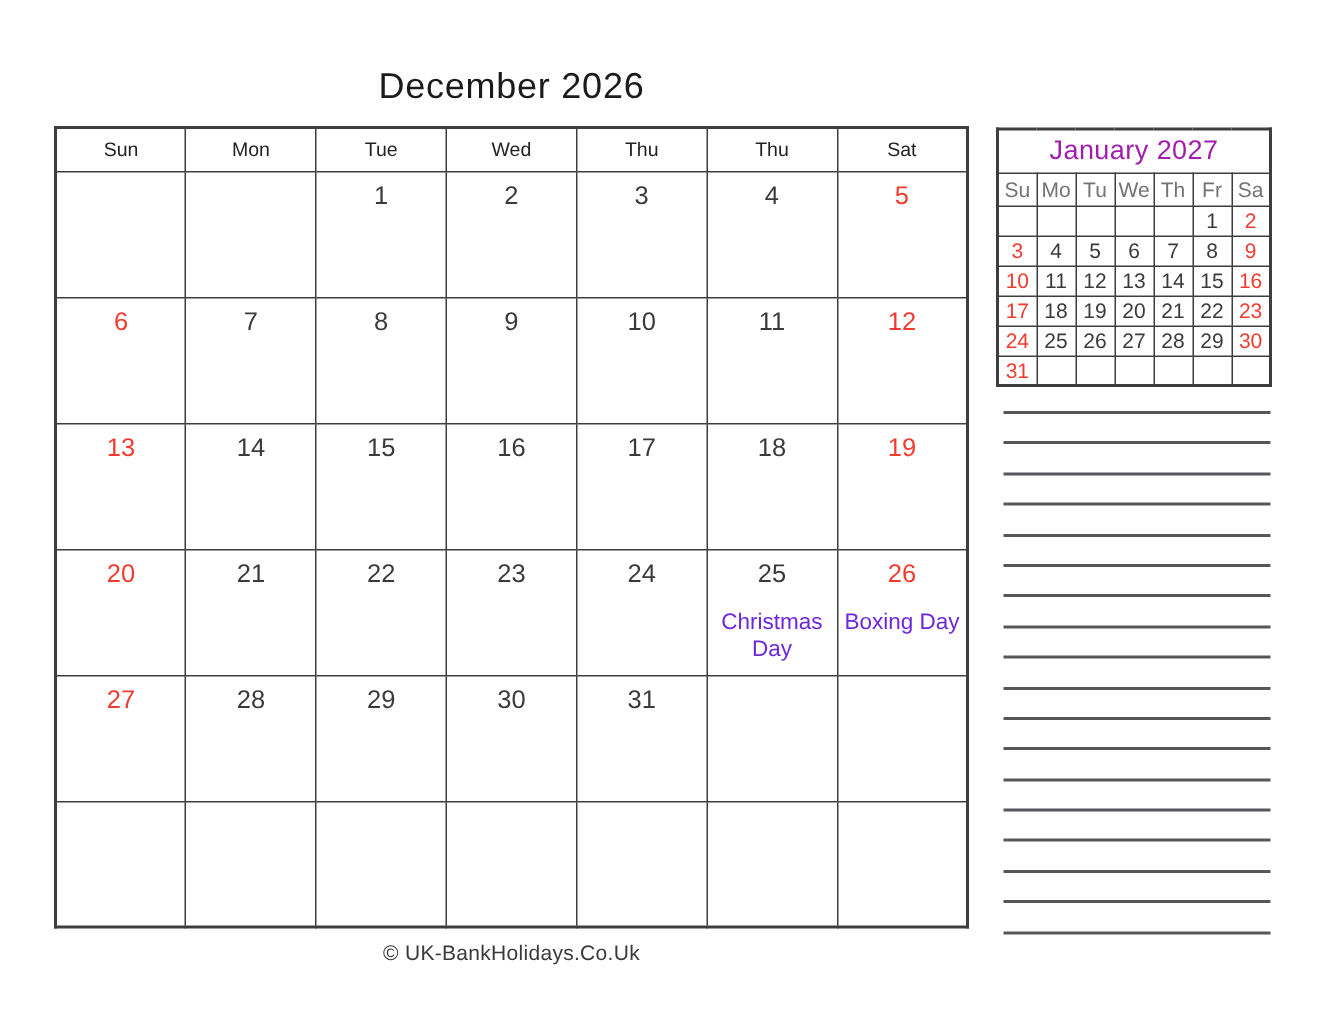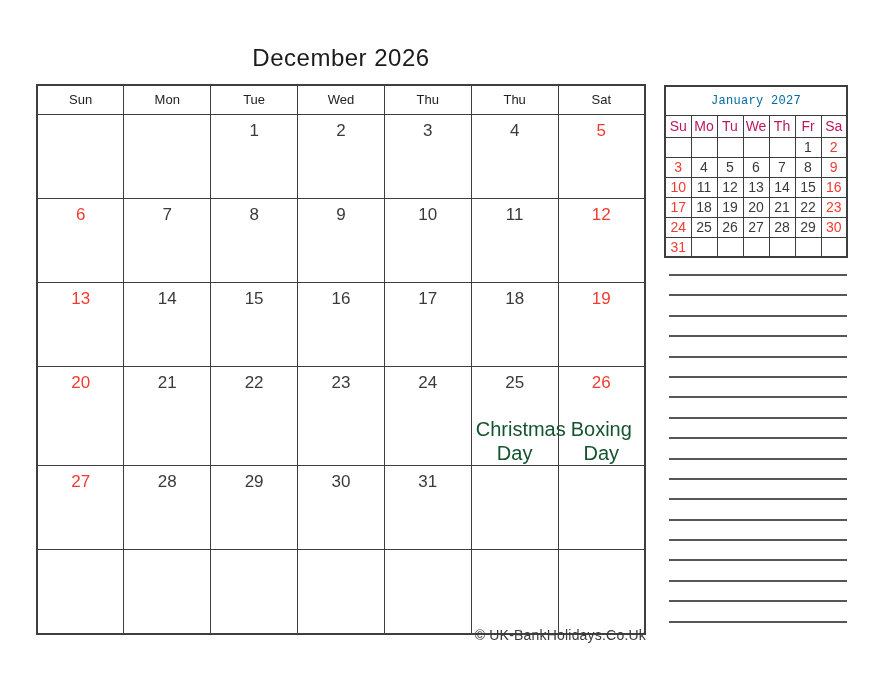--- a/index.html
+++ b/index.html
@@ -22,43 +22,43 @@
   .cal th {
     border:1px solid #3e3e3e; height:29px;
     font-weight:400; font-size:13px; color:#222222;
     text-align:center; vertical-align:middle;
   }
   .cal td {
     border:1px solid #3e3e3e; height:84px;
     vertical-align:top; text-align:center;
   }
   .dn { margin-top:6px; font-size:17px; color:#3a3a3a; }
-  .hol { margin-top:24px; font-size:20px; line-height:1.22; color:#14532d; padding:0 4px; }
+  .hol { margin-top:13px; font-size:15px; line-height:1.22; color:#6d28d9; padding:0 4px; }
   .red { color:#f13b2f; }
 
   
   .mini {
     position:absolute; left:664px; top:85px; width:184px;
     border-collapse:collapse; table-layout:fixed;
     border:2px solid #3e3e3e;
   }
   .mini th, .mini td {
     border:1px solid #3e3e3e; text-align:center; vertical-align:middle; font-weight:400;
   }
-  .mini-title { font-size:12px; height:29px; color:#0369a1; letter-spacing:0.3px;font-family:Liberation Mono, monospace; }
-  .mini thead tr.mini-head th { font-size:14px; height:22px; color:#be185d; }
+  .mini-title { font-size:18px; height:29px; color:#a21caf; letter-spacing:0.3px; }
+  .mini thead tr.mini-head th { font-size:14px; height:22px; color:#737373; }
   .mini td { font-size:14px; height:20px; color:#3a3a3a; }
 
   
   .notes { position:absolute; left:669px; top:274px; width:178px; }
   .note-line { height:20.4px; border-top:2px solid #57575a; }
 
   .footer {
     position:absolute; left:36px; top:627px; width:610px;
-    text-align:right; font-size:14px; color:#3a3a3a; letter-spacing:0.2px;
+    text-align:center; font-size:14px; color:#3a3a3a; letter-spacing:0.2px;
   }
 </style>
 </head>
 <body>
 
 <div class="page">
 
   <div class="title">December 2026</div>
 
   <table class="cal">

